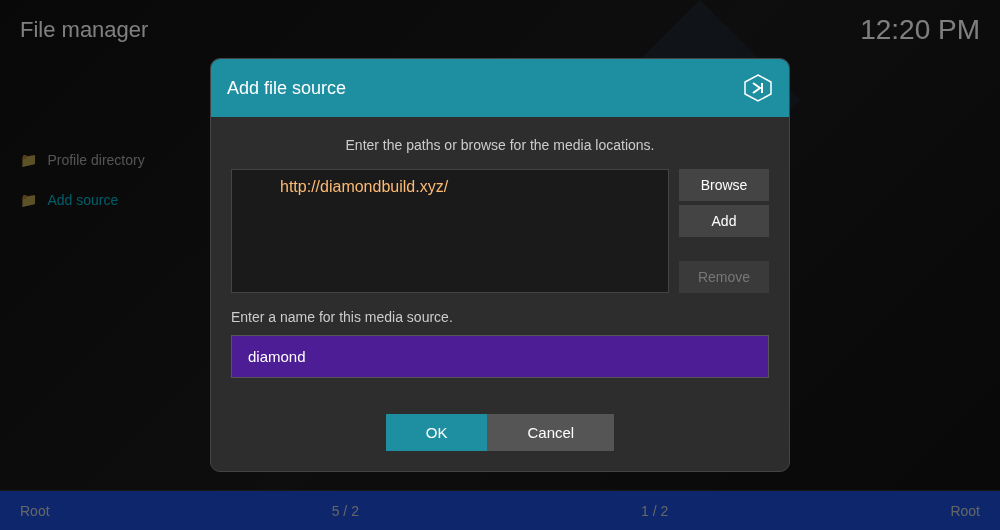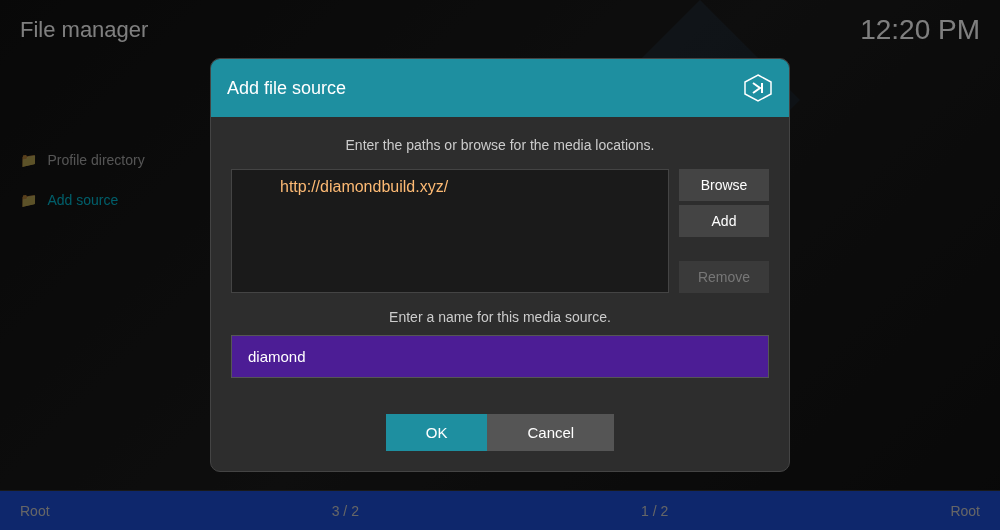--- a/index.html
+++ b/index.html
@@ -204,21 +204,21 @@
     }
 
     .btn-disabled {
       background: #3a3a3a;
       color: #777;
       cursor: default;
       margin-top: 20px;
     }
 
     .name-instruction {
-      text-align: center;
+      text-align: left;
       color: #cccccc;
       font-size: 14px;
       margin: 16px 0 10px 0;
     }
 
     .name-input {
       width: 100%;
       background: #4c1d95;
       border: 1px solid #555;
       padding: 12px 16px;
@@ -272,21 +272,21 @@
     <span>Profile directory</span>
   </div>
   <div class="sidebar-item active">
     <span class="folder-icon">📁</span>
     <span>Add source</span>
   </div>
 </div>
 
 <div class="footer">
   <span class="footer-text">Root</span>
-  <span class="footer-text">3 / 2</span>
+  <span class="footer-text">5 / 2</span>
   <span class="footer-text">1 / 2</span>
   <span class="footer-text">Root</span>
 </div>
 
 <div class="overlay">
   <div class="dialog">
 
     <div class="dialog-header">
       <span class="dialog-title">Add file source</span>
 

